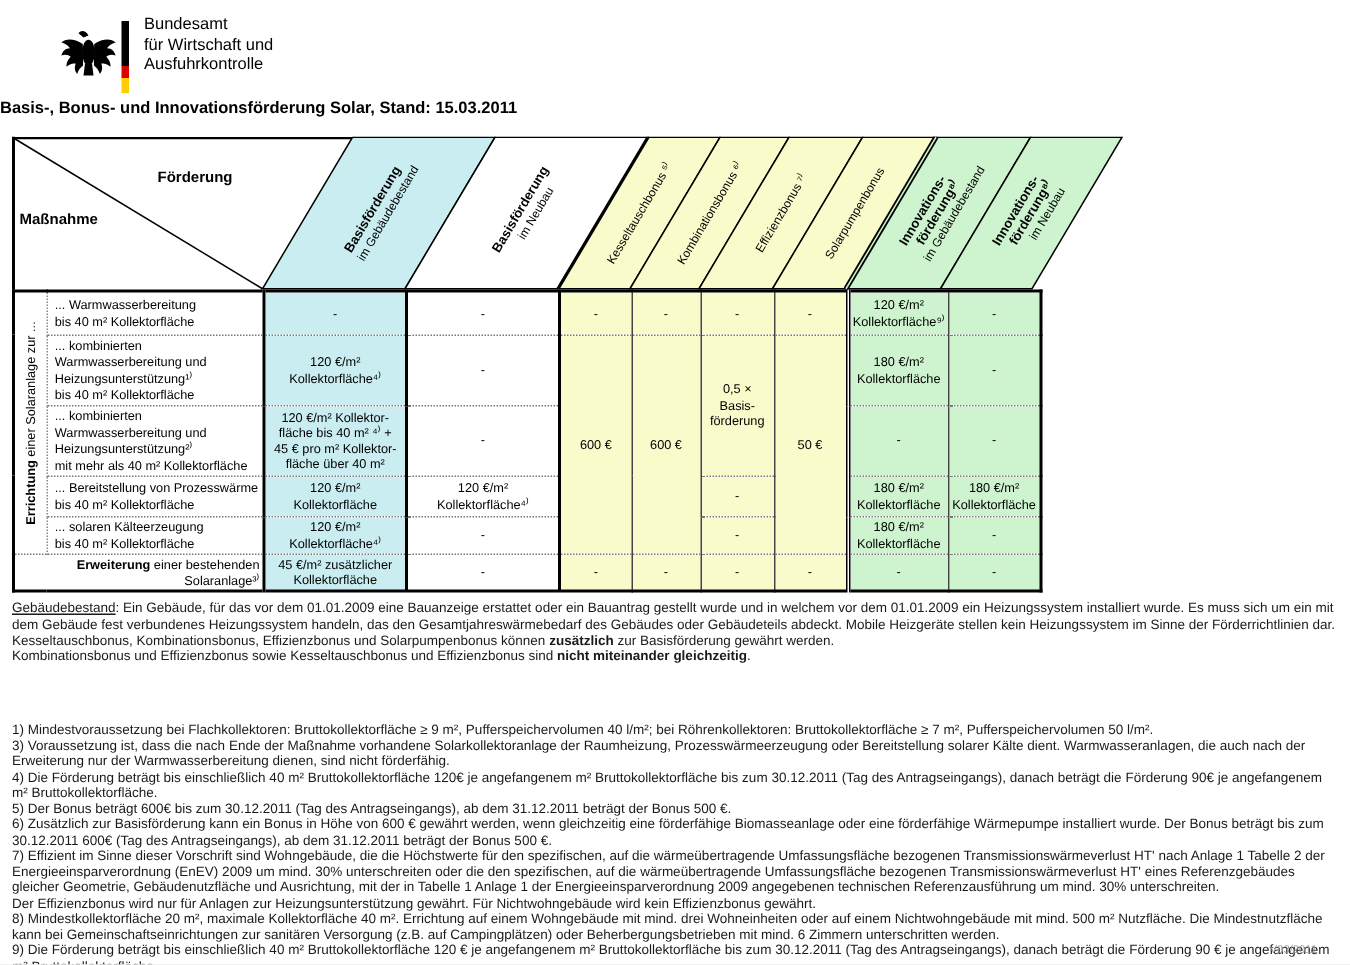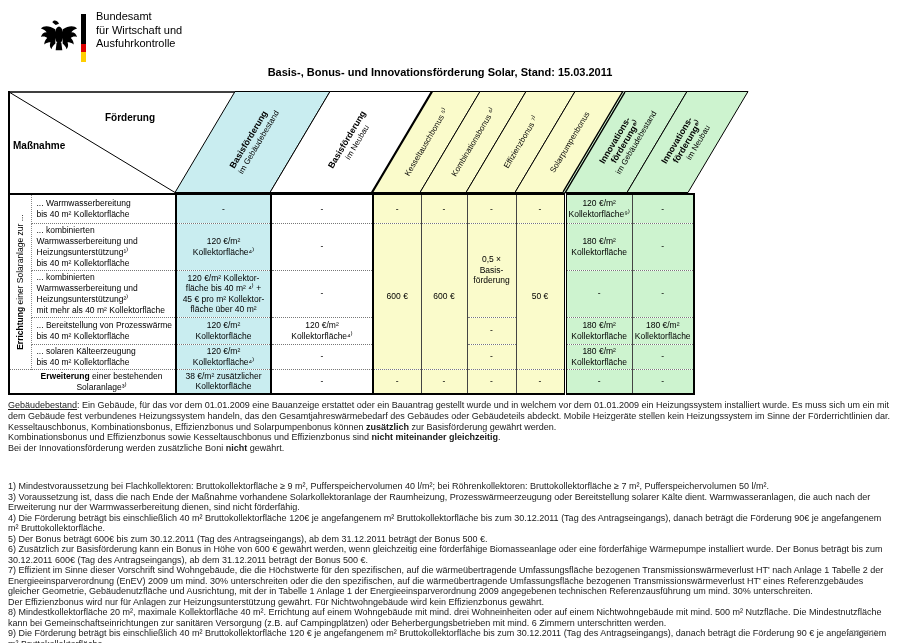--- a/index.html
+++ b/index.html
@@ -7,39 +7,39 @@
         font-family:"Liberation Sans",sans-serif;color:#111;}
   
   .logo{position:absolute;left:40px;top:10px;display:flex;align-items:flex-start;}
   .eagle{width:38px;height:52px;}
   .flagbar{width:5px;height:48px;margin-left:3px;margin-top:4px;display:flex;flex-direction:column;}
   .flagbar .fb-black{height:30px;background:#000;}
   .flagbar .fb-red{height:8px;background:#dd0000;}
   .flagbar .fb-gold{height:10px;background:#ffce00;}
   .logotext{margin-left:10px;margin-top:0;font-size:11px;line-height:13.5px;color:#000;}
   
-  .title{position:absolute;left:0;top:66px;width:880px;text-align:center;
+  .title{position:absolute;left:0;top:66px;width:880px;
          font-size:11px;font-weight:bold;color:#000;}
   
   .hdr{position:absolute;left:8px;top:91px;}
   .hdr text{fill:#000;}
   .h-bold{font-weight:bold;font-size:8.8px;}
   .h-reg{font-size:8px;}
   .h-corner{font-weight:bold;font-size:10px;}
   
   .grid{position:absolute;left:8px;top:193px;border-collapse:collapse;table-layout:fixed;
         border:2px solid #000;font-size:8.5px;color:#000;}
   .grid td{padding:1px 2px;vertical-align:middle;border-top:1px dotted #777;overflow:hidden;}
   .grid tr.r1 td{border-top:none;}
   .grid tr.r1{height:29px;} .grid tr.r2{height:40px;} .grid tr.r3{height:46px;}
   .grid tr.r4{height:27px;margin-left:44px;} .grid tr.r5{height:25px;} .grid tr.r6{height:25px;}
   td.strip{border-top:none;position:relative;}
   td.lbl{border-left:1px dotted #888;text-align:left;padding-left:5px;
          white-space:pre-line;line-height:11px;}
-  td.lbl6{text-align:center;padding-left:20px;}
+  td.lbl6{text-align:right;padding-left:20px;}
   td.c{text-align:center;white-space:pre-line;line-height:10.5px;border-left:1px solid #444;}
   td.cyan{background:#c9edf0;border-left:2px solid #000;border-right:2px solid #000;}
   td.yel{background:#fafbcb;}
   td.grn{background:#cdf3cf;}
   td.bl2{border-left:2px solid #000;}
   td.bl3{border-left:3px double #000;}
   .vwrap{position:absolute;left:0;top:0;width:100%;height:100%;}
   .vtext{position:absolute;left:50%;top:50%;transform:translate(-50%,-50%) rotate(-90deg);
          white-space:nowrap;font-size:8.5px;}
   
@@ -190,38 +190,37 @@
 bis 40 m² Kollektorfläche</td>
       <td class="c cyan">120 €/m² Kollektorfläche⁴⁾</td>
       <td class="c">-</td>
       <td class="c yel">-</td>
       <td class="c grn bl3">180 €/m²
 Kollektorfläche</td>
       <td class="c grn">-</td>
     </tr>
     <tr class="r6">
       <td class="lbl6" colspan="2"><b>Erweiterung</b> einer bestehenden Solaranlage³⁾</td>
-      <td class="c cyan">38 €/m² zusätzlicher
+      <td class="c cyan">45 €/m² zusätzlicher
 Kollektorfläche</td>
       <td class="c">-</td>
       <td class="c yel bl2">-</td>
       <td class="c yel">-</td>
       <td class="c yel">-</td>
       <td class="c yel">-</td>
       <td class="c grn bl3">-</td>
       <td class="c grn">-</td>
     </tr>
   </tbody>
     </table>
 
   <div class="notes">
     <div><u>Gebäudebestand</u>: Ein Gebäude, für das vor dem 01.01.2009 eine Bauanzeige erstattet oder ein Bauantrag gestellt wurde und in welchem vor dem 01.01.2009 ein Heizungssystem installiert wurde. Es muss sich um ein mit dem Gebäude fest verbundenes Heizungssystem handeln, das den Gesamtjahreswärmebedarf des Gebäudes oder Gebäudeteils abdeckt. Mobile Heizgeräte stellen kein Heizungssystem im Sinne der Förderrichtlinien dar.</div>
     <div>Kesseltauschbonus, Kombinationsbonus, Effizienzbonus und Solarpumpenbonus können <b>zusätzlich</b> zur Basisförderung gewährt werden.</div>
     <div>Kombinationsbonus und Effizienzbonus sowie Kesseltauschbonus und Effizienzbonus sind <b>nicht miteinander gleichzeitig</b>.</div>
-    <div>Bei der Innovationsförderung werden zusätzliche Boni <b>nicht</b> gewährt.</div>
   </div>
 
   <div class="fnotes">
     <div>1) Mindestvoraussetzung bei Flachkollektoren: Bruttokollektorfläche ≥ 9 m², Pufferspeichervolumen 40 l/m²; bei Röhrenkollektoren: Bruttokollektorfläche ≥ 7 m², Pufferspeichervolumen 50 l/m².</div>
     <div>3) Voraussetzung ist, dass die nach Ende der Maßnahme vorhandene Solarkollektoranlage der Raumheizung, Prozesswärmeerzeugung oder Bereitstellung solarer Kälte dient. Warmwasseranlagen, die auch nach der Erweiterung nur der Warmwasserbereitung dienen, sind nicht förderfähig.</div>
     <div>4) Die Förderung beträgt bis einschließlich 40 m² Bruttokollektorfläche 120€ je angefangenem m² Bruttokollektorfläche bis zum 30.12.2011 (Tag des Antragseingangs), danach beträgt die Förderung 90€ je angefangenem m² Bruttokollektorfläche.</div>
     <div>5) Der Bonus beträgt 600€ bis zum 30.12.2011 (Tag des Antragseingangs), ab dem 31.12.2011 beträgt der Bonus 500 €.</div>
     <div>6) Zusätzlich zur Basisförderung kann ein Bonus in Höhe von 600 € gewährt werden, wenn gleichzeitig eine förderfähige Biomasseanlage oder eine förderfähige Wärmepumpe installiert wurde. Der Bonus beträgt bis zum 30.12.2011 600€ (Tag des Antragseingangs), ab dem 31.12.2011 beträgt der Bonus 500 €.</div>
     <div>7) Effizient im Sinne dieser Vorschrift sind Wohngebäude, die die Höchstwerte für den spezifischen, auf die wärmeübertragende Umfassungsfläche bezogenen Transmissionswärmeverlust HT' nach Anlage 1 Tabelle 2 der Energieeinsparverordnung (EnEV) 2009 um mind. 30% unterschreiten oder die den spezifischen, auf die wärmeübertragende Umfassungsfläche bezogenen Transmissionswärmeverlust HT' eines Referenzgebäudes gleicher Geometrie, Gebäudenutzfläche und Ausrichtung, mit der in Tabelle 1 Anlage 1 der Energieeinsparverordnung 2009 angegebenen technischen Referenzausführung um mind. 30% unterschreiten.</div>
     <div>Der Effizienzbonus wird nur für Anlagen zur Heizungsunterstützung gewährt. Für Nichtwohngebäude wird kein Effizienzbonus gewährt.</div>

